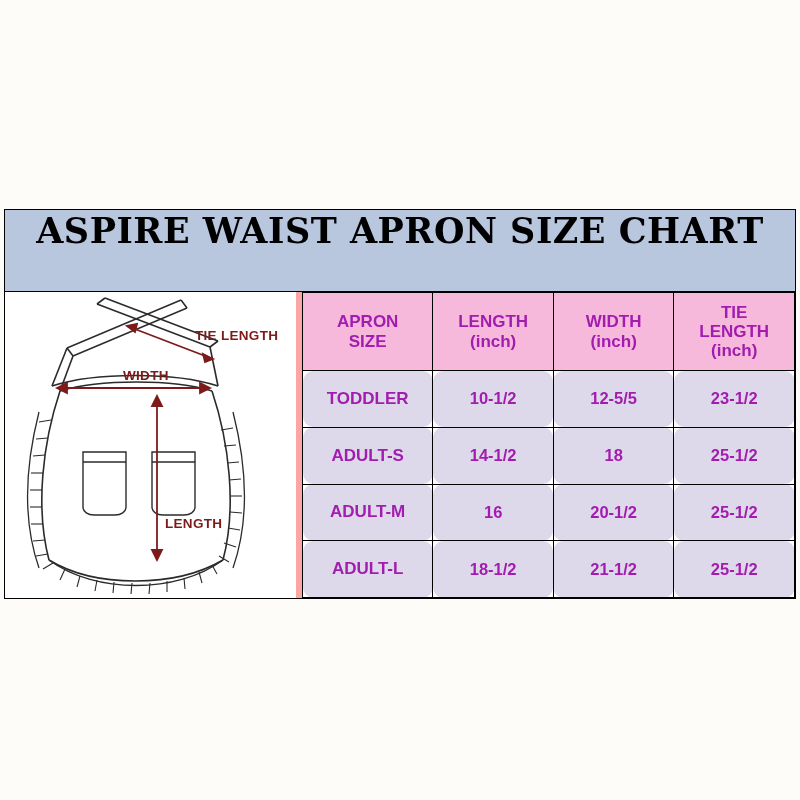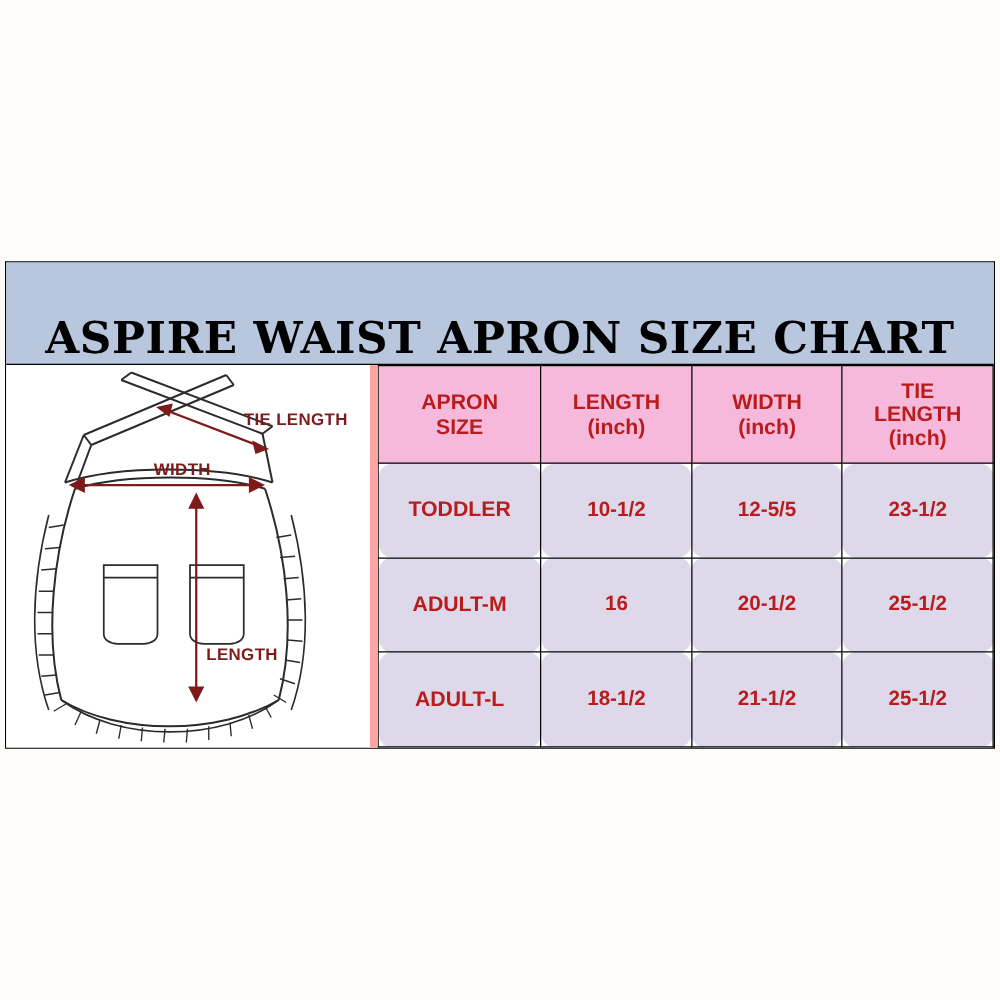--- a/index.html
+++ b/index.html
@@ -26,21 +26,21 @@
     border: 1px solid #000000;
     box-sizing: border-box;
     display: flex;
     flex-direction: column;
   }
   .chart-title-bar {
     height: 82px;
     background: #b8c7de;
     border-bottom: 1px solid #000000;
     display: flex;
-    align-items: flex-end;
+    align-items: flex-start;
     justify-content: center;
     box-sizing: border-box;
   }
   .chart-title {
     font-family: "DejaVu Serif", serif;
     font-weight: bold;
     font-size: 35px;
     letter-spacing: 0.5px;
     color: #000000;
     white-space: nowrap;
@@ -75,21 +75,21 @@
     border-collapse: collapse;
     table-layout: fixed;
   }
   table.size-table th,
   table.size-table td {
     border: 1px solid #000000;
     text-align: center;
     vertical-align: middle;
     font-family: "Liberation Sans", sans-serif;
     font-weight: bold;
-    color: #b91c1c;
+    color: #a21caf;
     font-size: 16.5px;
     padding: 2px 3px;
     box-sizing: border-box;
   }
   table.size-table thead th {
     background: #f7b9db;
     height: 78px;
     font-size: 17px;
     line-height: 1.12;
   }
@@ -245,20 +245,26 @@
             </tr>
           </thead>
           <tbody>
             <tr>
               <td>TODDLER</td>
               <td>10-1/2</td>
               <td>12-5/5</td>
               <td>23-1/2</td>
             </tr>
             <tr>
+              <td>ADULT-S</td>
+              <td>14-1/2</td>
+              <td>18</td>
+              <td>25-1/2</td>
+            </tr>
+            <tr>
               <td>ADULT-M</td>
               <td>16</td>
               <td>20-1/2</td>
               <td>25-1/2</td>
             </tr>
             <tr>
               <td>ADULT-L</td>
               <td>18-1/2</td>
               <td>21-1/2</td>
               <td>25-1/2</td>

